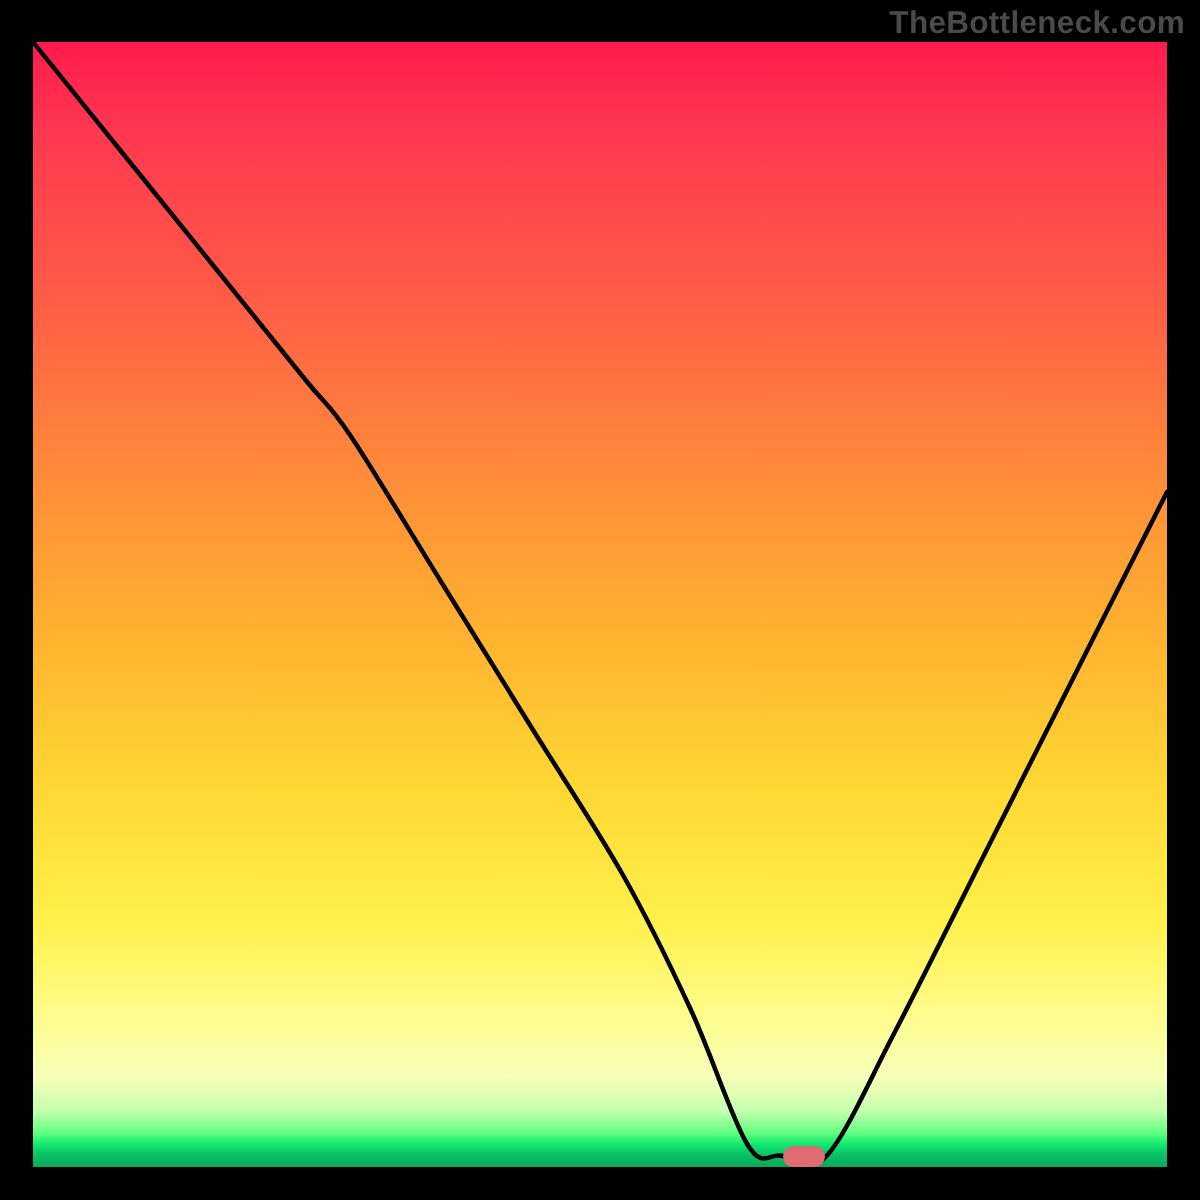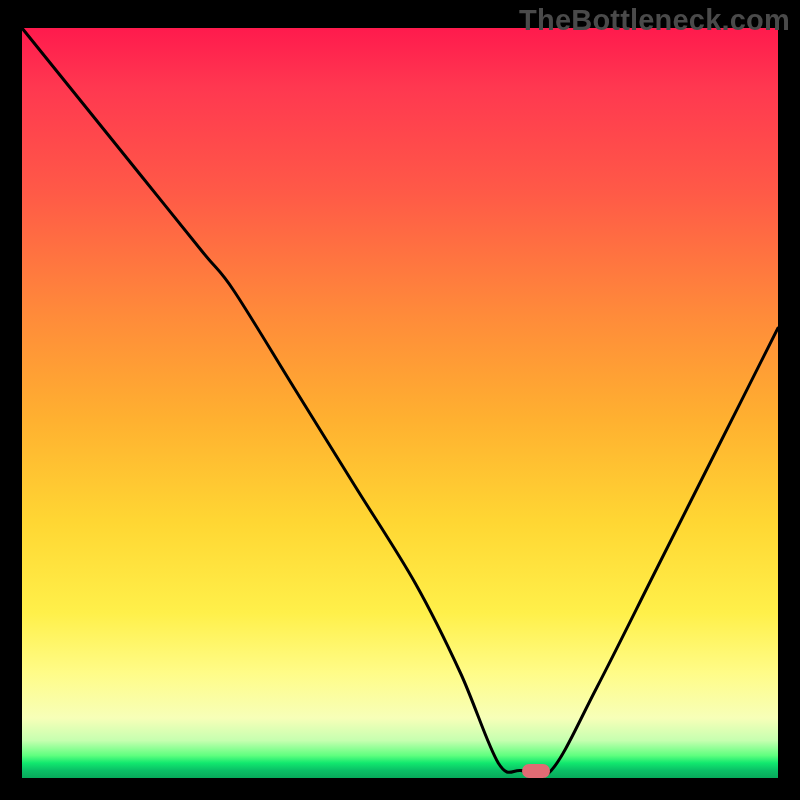--- a/index.html
+++ b/index.html
@@ -15,21 +15,21 @@
     position: relative;
     width: 800px;
     height: 800px;
     background: #000;
   }
   .watermark {
     position: absolute;
     top: 4px;
     right: 10px;
     color: #4a4a4a;
-    font-size: 29px;
+    font-size: 21px;
     font-weight: 600;
     letter-spacing: 0.2px;
     z-index: 20;
   }
   .plot {
     position: absolute;
     left: 22px;
     top: 28px;
     width: 756px;
     height: 750px;

